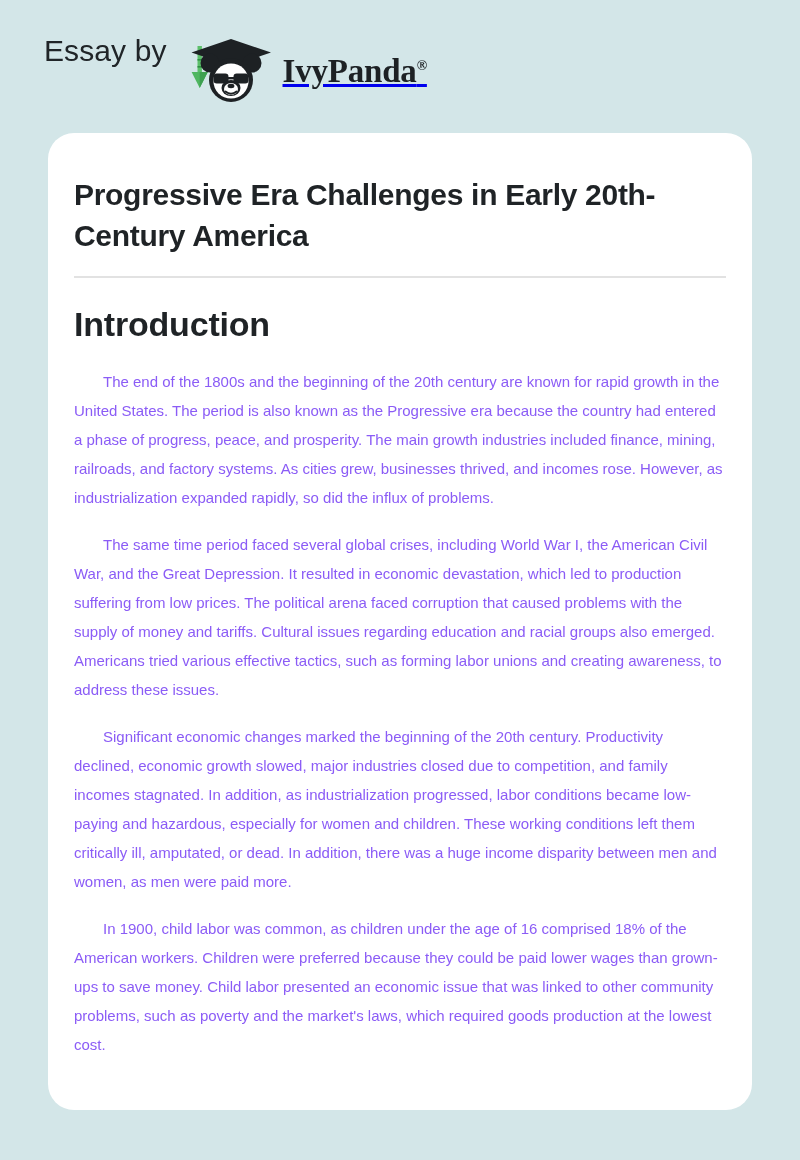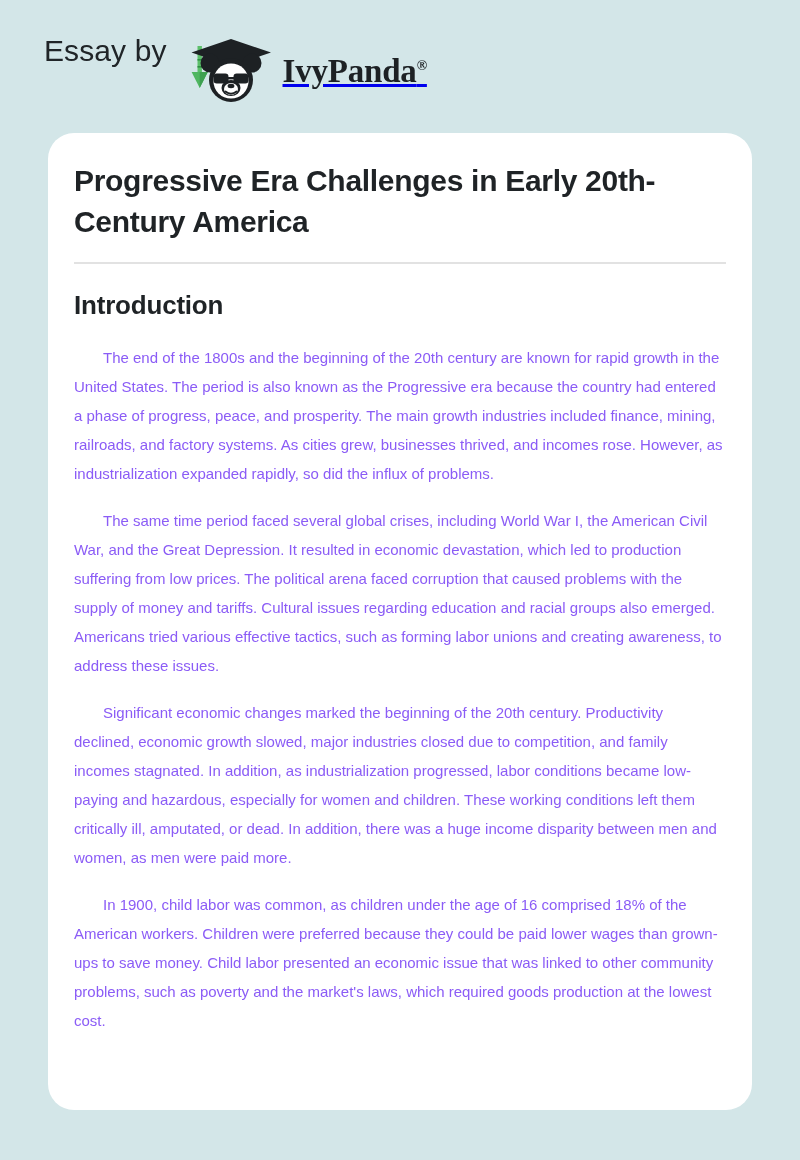--- a/index.html
+++ b/index.html
@@ -63,21 +63,21 @@
   
   .card {
     position: absolute;
     left: 48px;
     top: 133px;
     width: 704px;
     height: 977px;
     background: #ffffff;
     border-radius: 26px;
     box-sizing: border-box;
-    padding: 28px 26px 0 26px;
+    padding: 42px 26px 0 26px;
     overflow: hidden;
   }
   .card-inner {
     padding: 0 0 0 0;
   }
 
   .doc-title {
     font-family: "Liberation Sans", sans-serif;
     font-size: 30px;
     line-height: 1.35;
@@ -115,21 +115,21 @@
   .divider {
     height: 2px;
     background: #e2e2e2;
     border: 0;
     margin: 0 0 26px 0;
     width: 100%;
   }
 
   .section-heading {
     font-family: "Liberation Sans", sans-serif;
-    font-size: 26px;
+    font-size: 34px;
     font-weight: 700;
     color: #1f2326;
     letter-spacing: -0.2px;
     margin: 0 0 22px 0;
     line-height: 1.2;
   }
   .section-heading.spaced-top {
     margin-top: 26px;
   }
 

